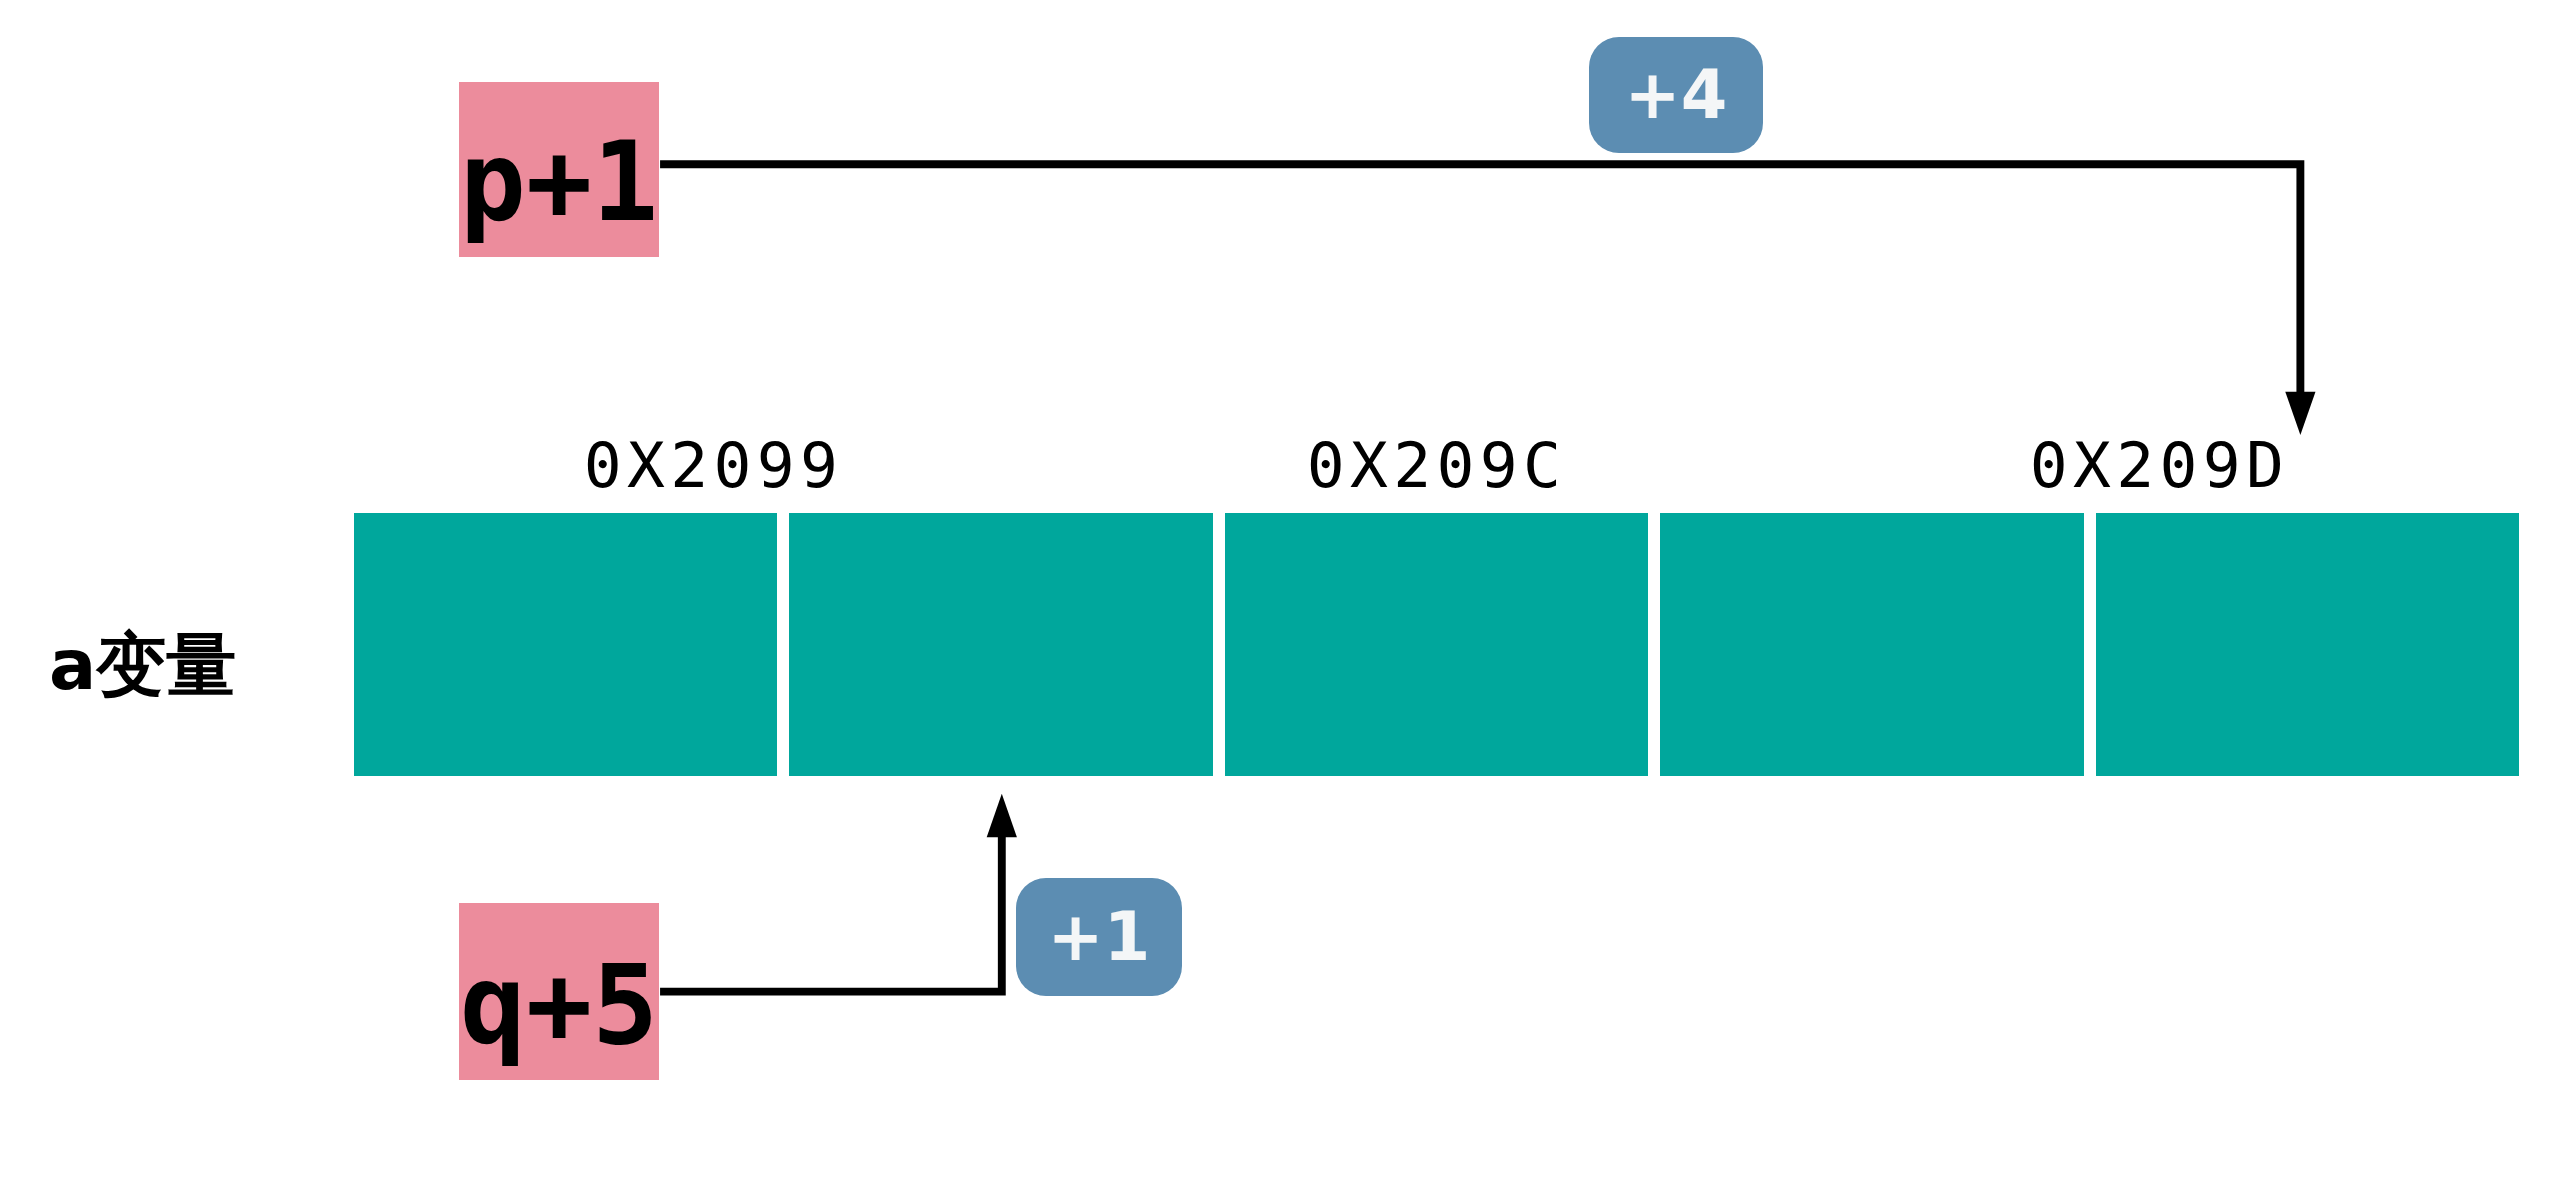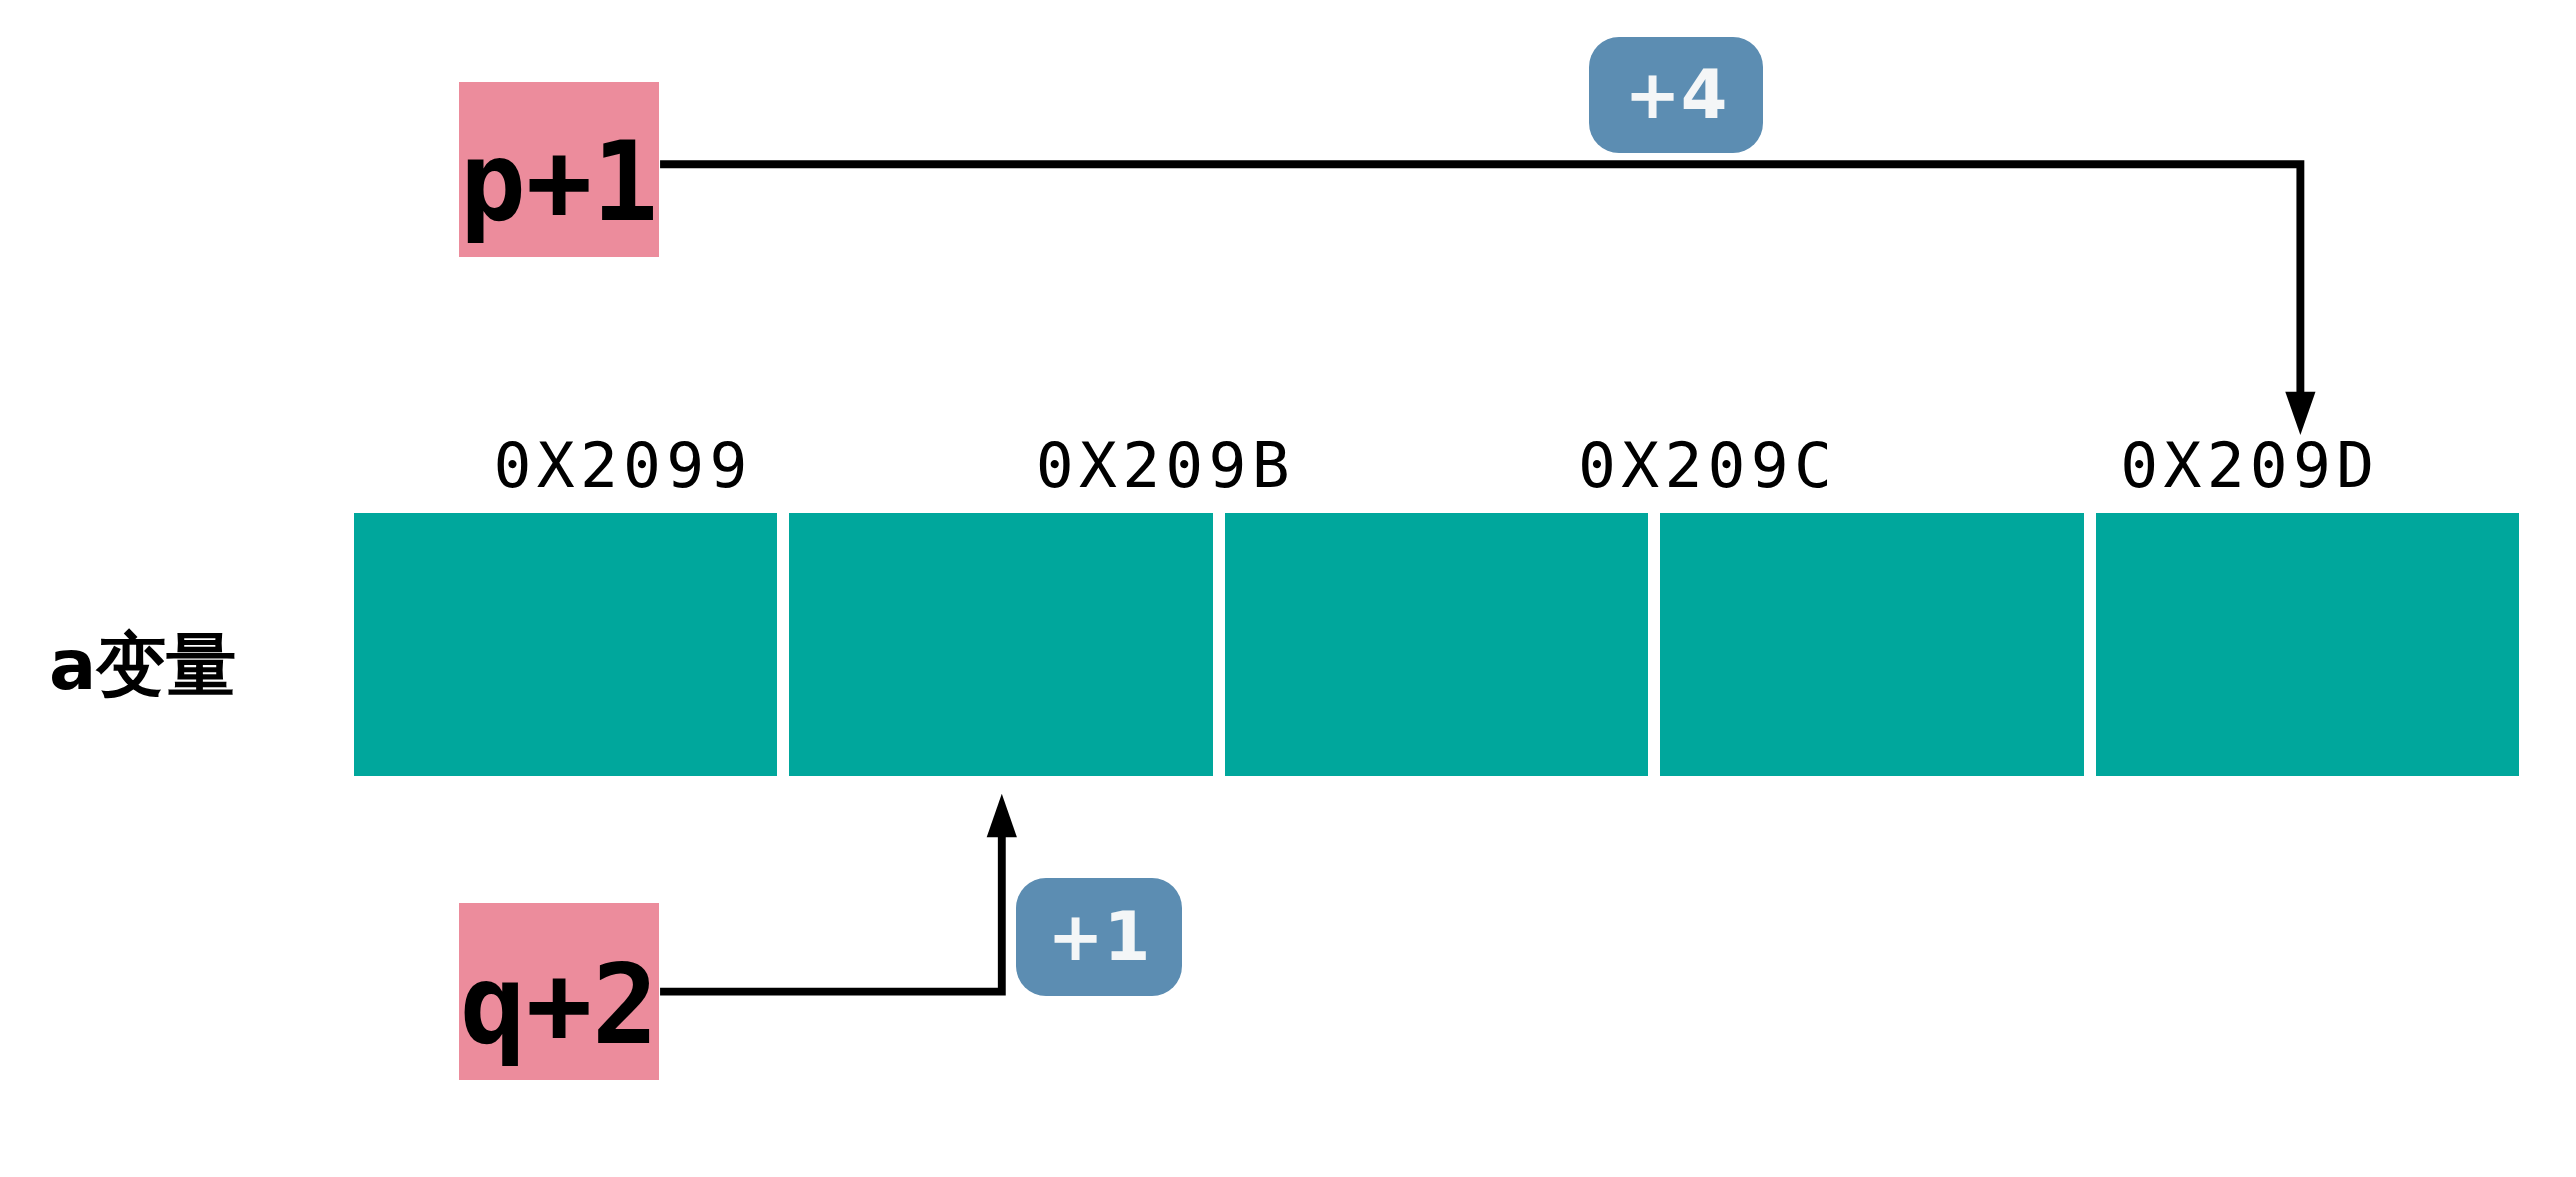--- a/index.html
+++ b/index.html
@@ -80,41 +80,40 @@
 
     <path d="M 1004 250 L 3500 250 L 3500 606" fill="none" stroke="var(--arrow)" stroke-width="12"></path>
     <polygon points="3477,596 3523,596 3500,662" fill="var(--arrow)"></polygon>
 
     <path d="M 1004 1509 L 1524 1509 L 1524 1264" fill="none" stroke="var(--arrow)" stroke-width="12"></path>
     <polygon points="1501,1274 1547,1274 1524,1208" fill="var(--arrow)"></polygon>
   </svg>
 
   <div class="addr-row">
     <div class="addr">0X2099</div>
-    <div class="addr">0X209B</div>
     <div class="addr">0X209C</div>
     <div class="addr">0X209D</div>
   </div>
 
   <div class="mem-row">
     <div class="cell"></div>
     <div class="cell"></div>
     <div class="cell"></div>
     <div class="cell"></div>
     <div class="cell"></div>
   </div>
 
   <div class="array-label">a变量</div>
 
   <div class="ptr-box p">
     <span class="ptr-label">p+1</span>
   </div>
 
   <div class="ptr-box q">
-    <span class="ptr-label">q+2</span>
+    <span class="ptr-label">q+5</span>
   </div>
 
   <div class="badge plus4">+4</div>
 
   <div class="badge plus1">+1</div>
 
 </div>
 
 
 </body></html>

